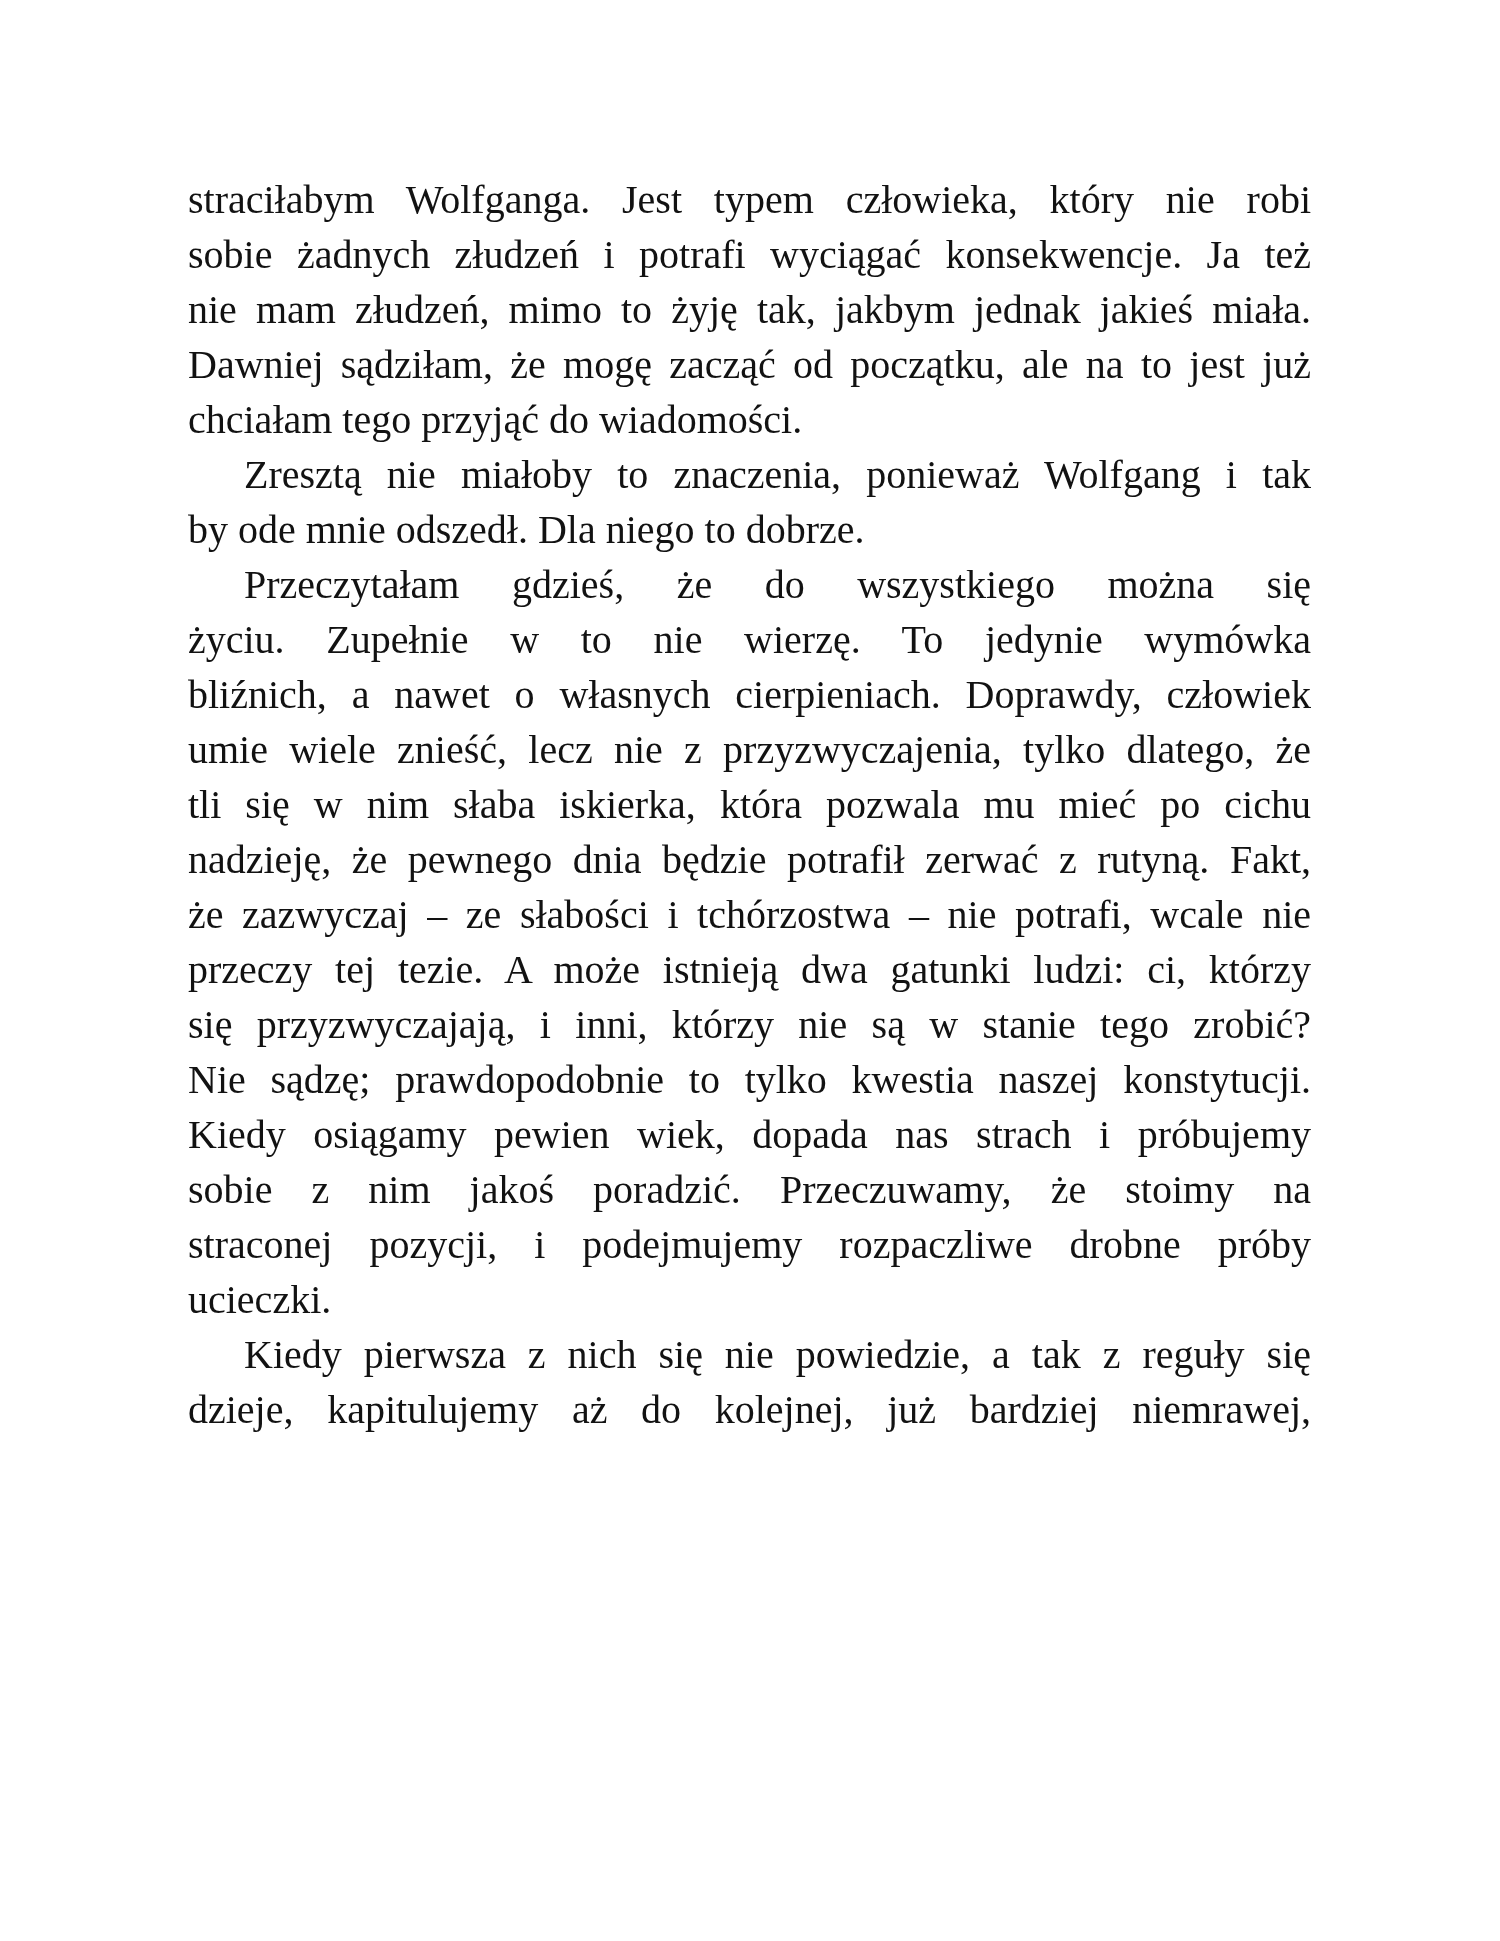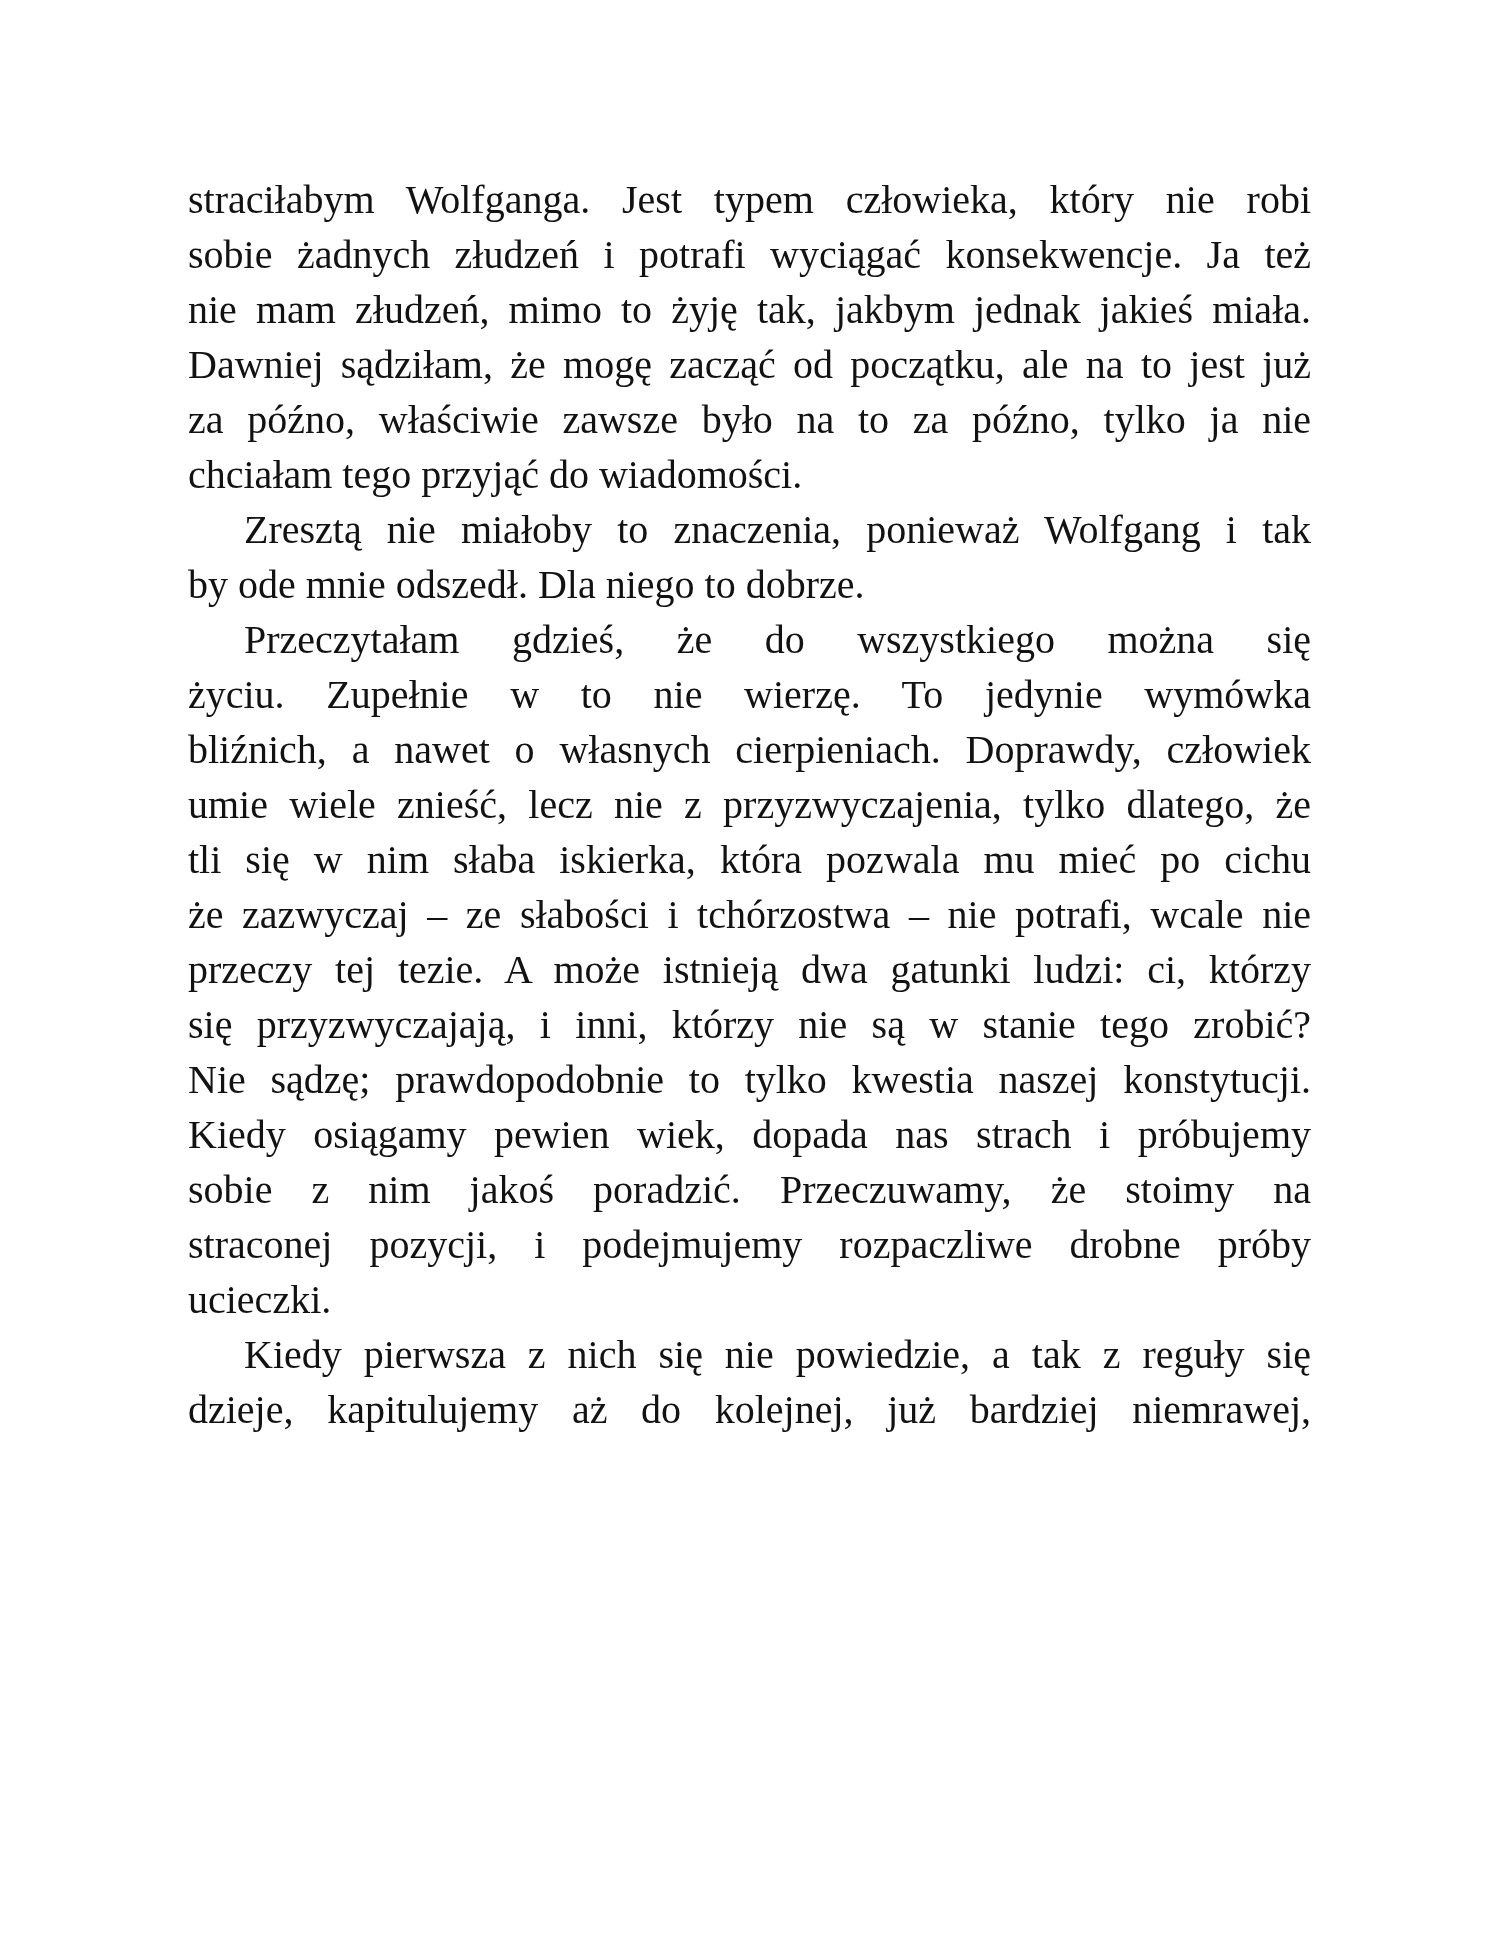--- a/index.html
+++ b/index.html
@@ -44,35 +44,35 @@
 <body>
 
 <div class="book-page">
   <div class="page-text">
 
     <div class="paragraph">
       <div class="line">straciłabym Wolfganga. Jest typem człowieka, który nie robi</div>
       <div class="line">sobie żadnych złudzeń i potrafi wyciągać konsekwencje. Ja też</div>
       <div class="line">nie mam złudzeń, mimo to żyję tak, jakbym jednak jakieś miała.</div>
       <div class="line">Dawniej sądziłam, że mogę zacząć od początku, ale na to jest już</div>
-      <div class="line">za późno, właściwie zawsze było na to za późno, tylko ja nie</div>
       <div class="line end">chciałam tego przyjąć do wiadomości.</div>
     </div>
 
     <div class="paragraph">
       <div class="line indent">Zresztą nie miałoby to znaczenia, ponieważ Wolfgang i tak</div>
       <div class="line end">by ode mnie odszedł. Dla niego to dobrze.</div>
     </div>
 
     <div class="paragraph">
       <div class="line indent">Przeczytałam gdzieś, że do wszystkiego można się</div>
       <div class="line">życiu. Zupełnie w to nie wierzę. To jedynie wymówka</div>
       <div class="line">bliźnich, a nawet o własnych cierpieniach. Doprawdy, człowiek</div>
       <div class="line">umie wiele znieść, lecz nie z przyzwyczajenia, tylko dlatego, że</div>
       <div class="line">tli się w nim słaba iskierka, która pozwala mu mieć po cichu</div>
+      <div class="line">nadzieję, że pewnego dnia będzie potrafił zerwać z rutyną. Fakt,</div>
       <div class="line">że zazwyczaj – ze słabości i tchórzostwa – nie potrafi, wcale nie</div>
       <div class="line">przeczy tej tezie. A może istnieją dwa gatunki ludzi: ci, którzy</div>
       <div class="line">się przyzwyczajają, i inni, którzy nie są w stanie tego zrobić?</div>
       <div class="line">Nie sądzę; prawdopodobnie to tylko kwestia naszej konstytucji.</div>
       <div class="line">Kiedy osiągamy pewien wiek, dopada nas strach i próbujemy</div>
       <div class="line">sobie z nim jakoś poradzić. Przeczuwamy, że stoimy na</div>
       <div class="line">straconej pozycji, i podejmujemy rozpaczliwe drobne próby</div>
       <div class="line end">ucieczki.</div>
     </div>
 

